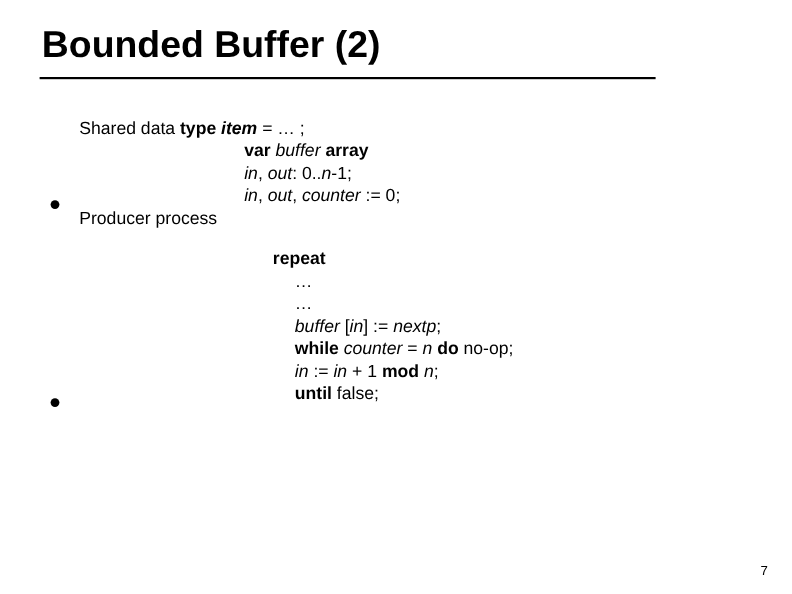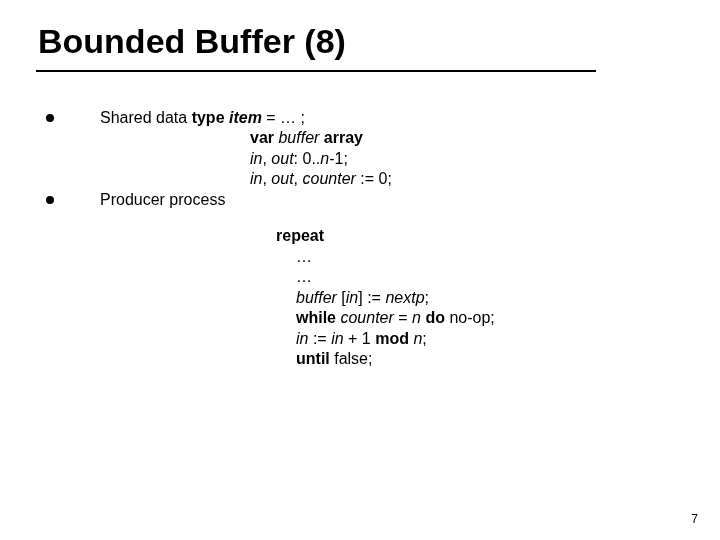--- a/index.html
+++ b/index.html
@@ -37,22 +37,21 @@
     position: absolute;
     left: 46px;
     top: 108px;
     width: 620px;
     color: #000;
     font-size: 16px;
     line-height: 1.28;
   }
   .row {
     display: flex;
-    align-items: flex-start;
-    gap: 28px;
+    align-items: flex-end;
   }
   .bullet {
     width: 8px;
     height: 8px;
     border-radius: 50%;
     background: #000;
     margin-top: 6px;
     margin-right: 18px;
     flex: 0 0 auto;
   }
@@ -77,21 +76,21 @@
     color: #000;
   }
   b { font-weight: bold; }
   i { font-style: italic; }
 </style>
 </head>
 <body>
 
 <div class="slide">
 
-  <div class="title">Bounded Buffer (8)</div>
+  <div class="title">Bounded Buffer (2)</div>
   <div class="rule"></div>
 
   <div class="body">
 
     <div class="row">
       <div class="bullet"></div>
       <div class="content">
         <div>
           <span>Shared data </span><b>type </b><b><i>item</i></b><span> = … ;</span>
         </div>

